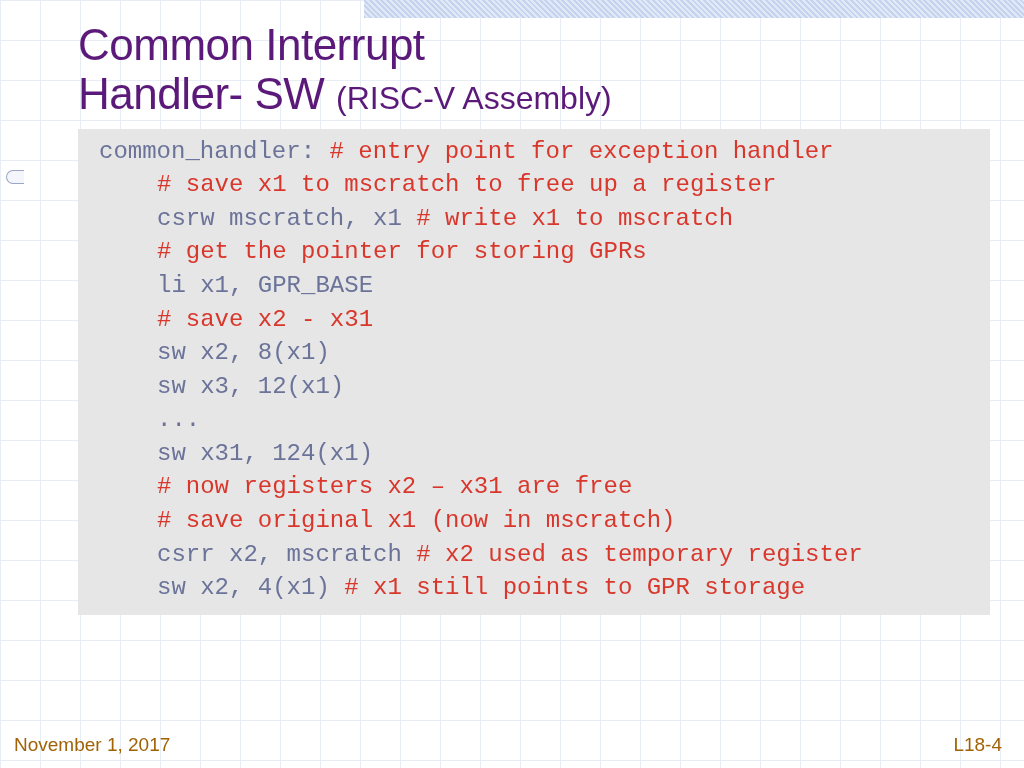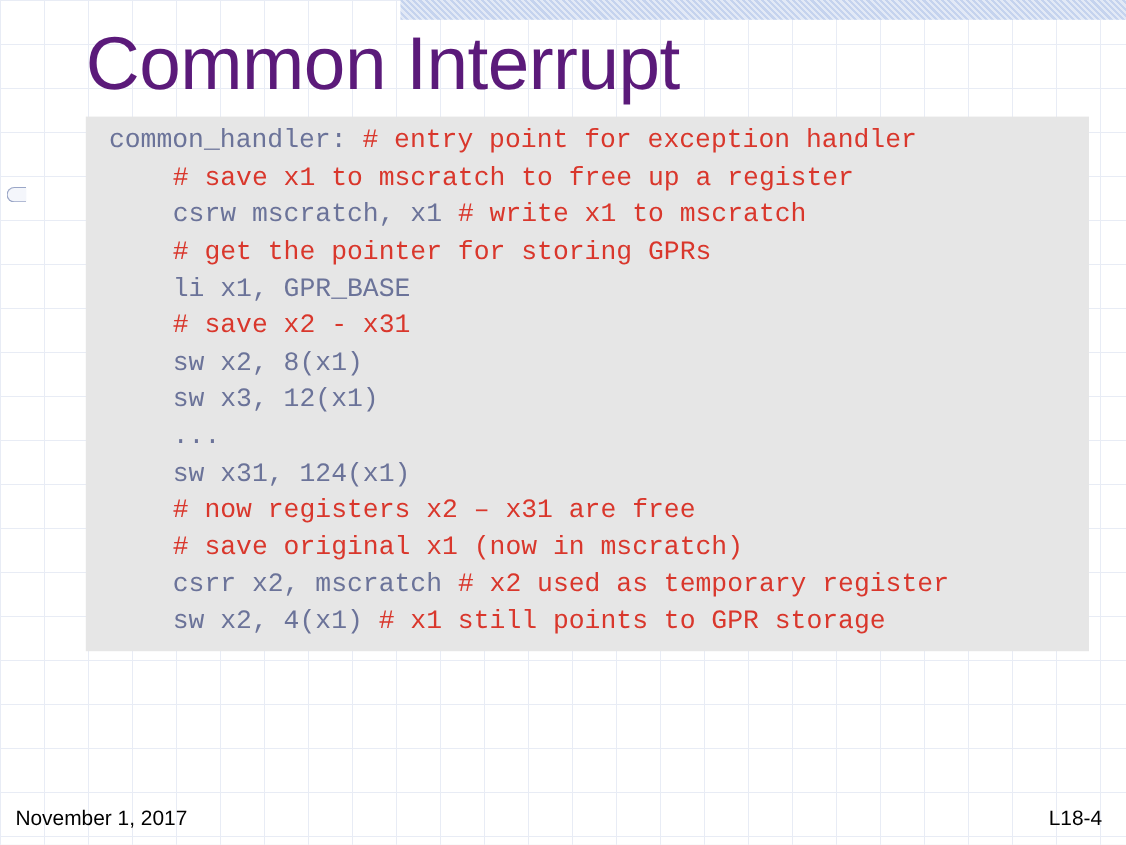--- a/index.html
+++ b/index.html
@@ -23,21 +23,21 @@
     position: absolute;
     top: 0; left: 0; right: 0; bottom: 0;
     padding: 20px 0 0 0;
   }
   .title-block {
     padding: 0 0 0 78px;
     line-height: 1.12;
   }
   .title-main {
     color: #5b1a7a;
-    font-size: 68px;
+    font-size: 44px;
     font-weight: 400;
     letter-spacing: -0.5px;
   }
   .title-sub {
     color: #5b1a7a;
     font-size: 32px;
     font-weight: 400;
   }
   .code-block {
     margin: 10px 0 0 78px;
@@ -54,21 +54,21 @@
   .c-cmt    { color:#d9372c; }
   .c-instr  { color:#6b7399; }
   .indent   { padding-left: 58px; display:inline-block; }
   .footer {
     position: absolute;
     left: 0; right: 0; bottom: 12px;
     display: flex;
     justify-content: space-between;
     align-items: baseline;
     padding: 0 22px 0 14px;
-    color: #000000;
+    color: #a16207;
     font-size: 19px;
   }
   .footer .center { position:absolute; left:50%; transform:translateX(-50%); }
   .left-cap {
     position:absolute;
     left:6px; top:170px;
     width:18px; height:14px;
     border:1px solid #9aa6c7;
     border-right:none;
     border-radius: 10px 0 0 10px;
@@ -78,20 +78,23 @@
 </head>
 <body>
 
 <div class="top-stripe"></div>
 <div class="left-cap"></div>
 
 <div class="slide">
 
   <div class="title-block">
     <div class="title-main">Common Interrupt</div>
+    <div>
+      <span class="title-main">Handler- SW </span><span class="title-sub">(RISC-V Assembly)</span>
+    </div>
   </div>
 
   <div class="code-block"><span class="c-label">common_handler: </span><span class="c-cmt"># entry point for exception handler</span>
 <span class="indent"><span class="c-cmt"># save x1 to mscratch to free up a register</span></span>
 <span class="indent"><span class="c-instr">csrw mscratch, x1 </span><span class="c-cmt"># write x1 to mscratch</span></span>
 <span class="indent"><span class="c-cmt"># get the pointer for storing GPRs</span></span>
 <span class="indent"><span class="c-instr">li x1, GPR_BASE</span></span>
 <span class="indent"><span class="c-cmt"># save x2 - x31</span></span>
 <span class="indent"><span class="c-instr">sw x2, 8(x1)</span></span>
 <span class="indent"><span class="c-instr">sw x3, 12(x1)</span></span>

